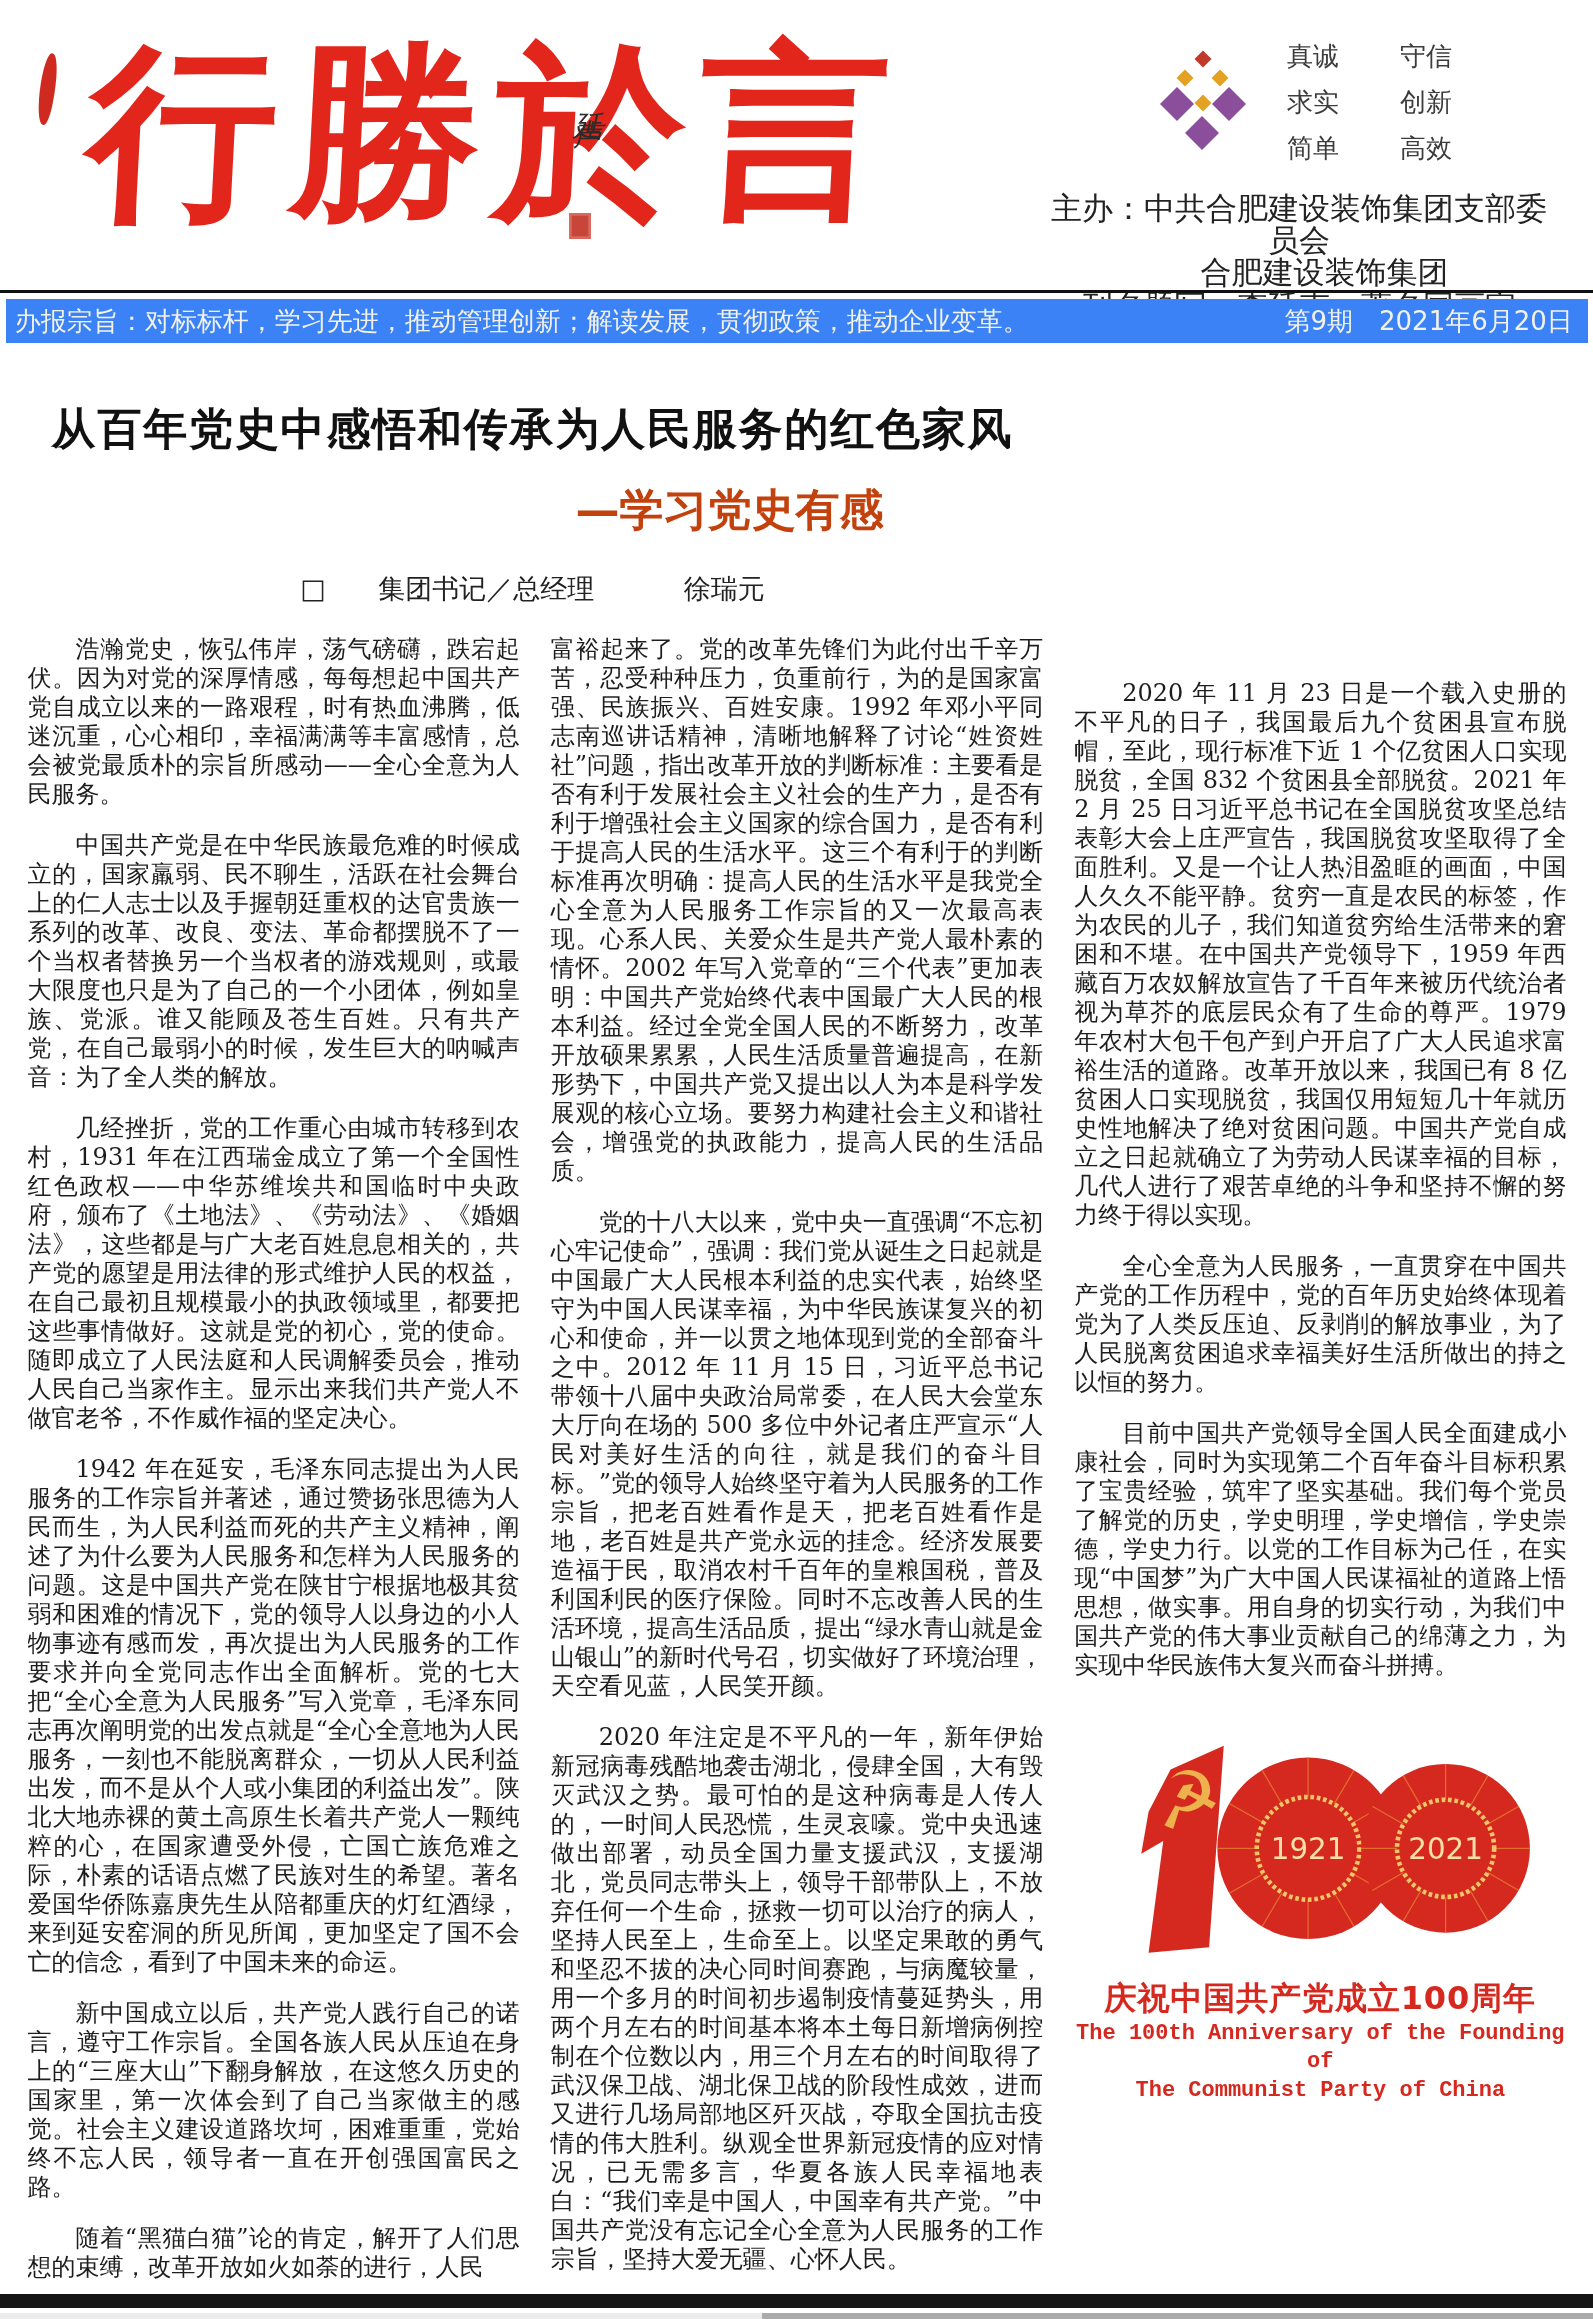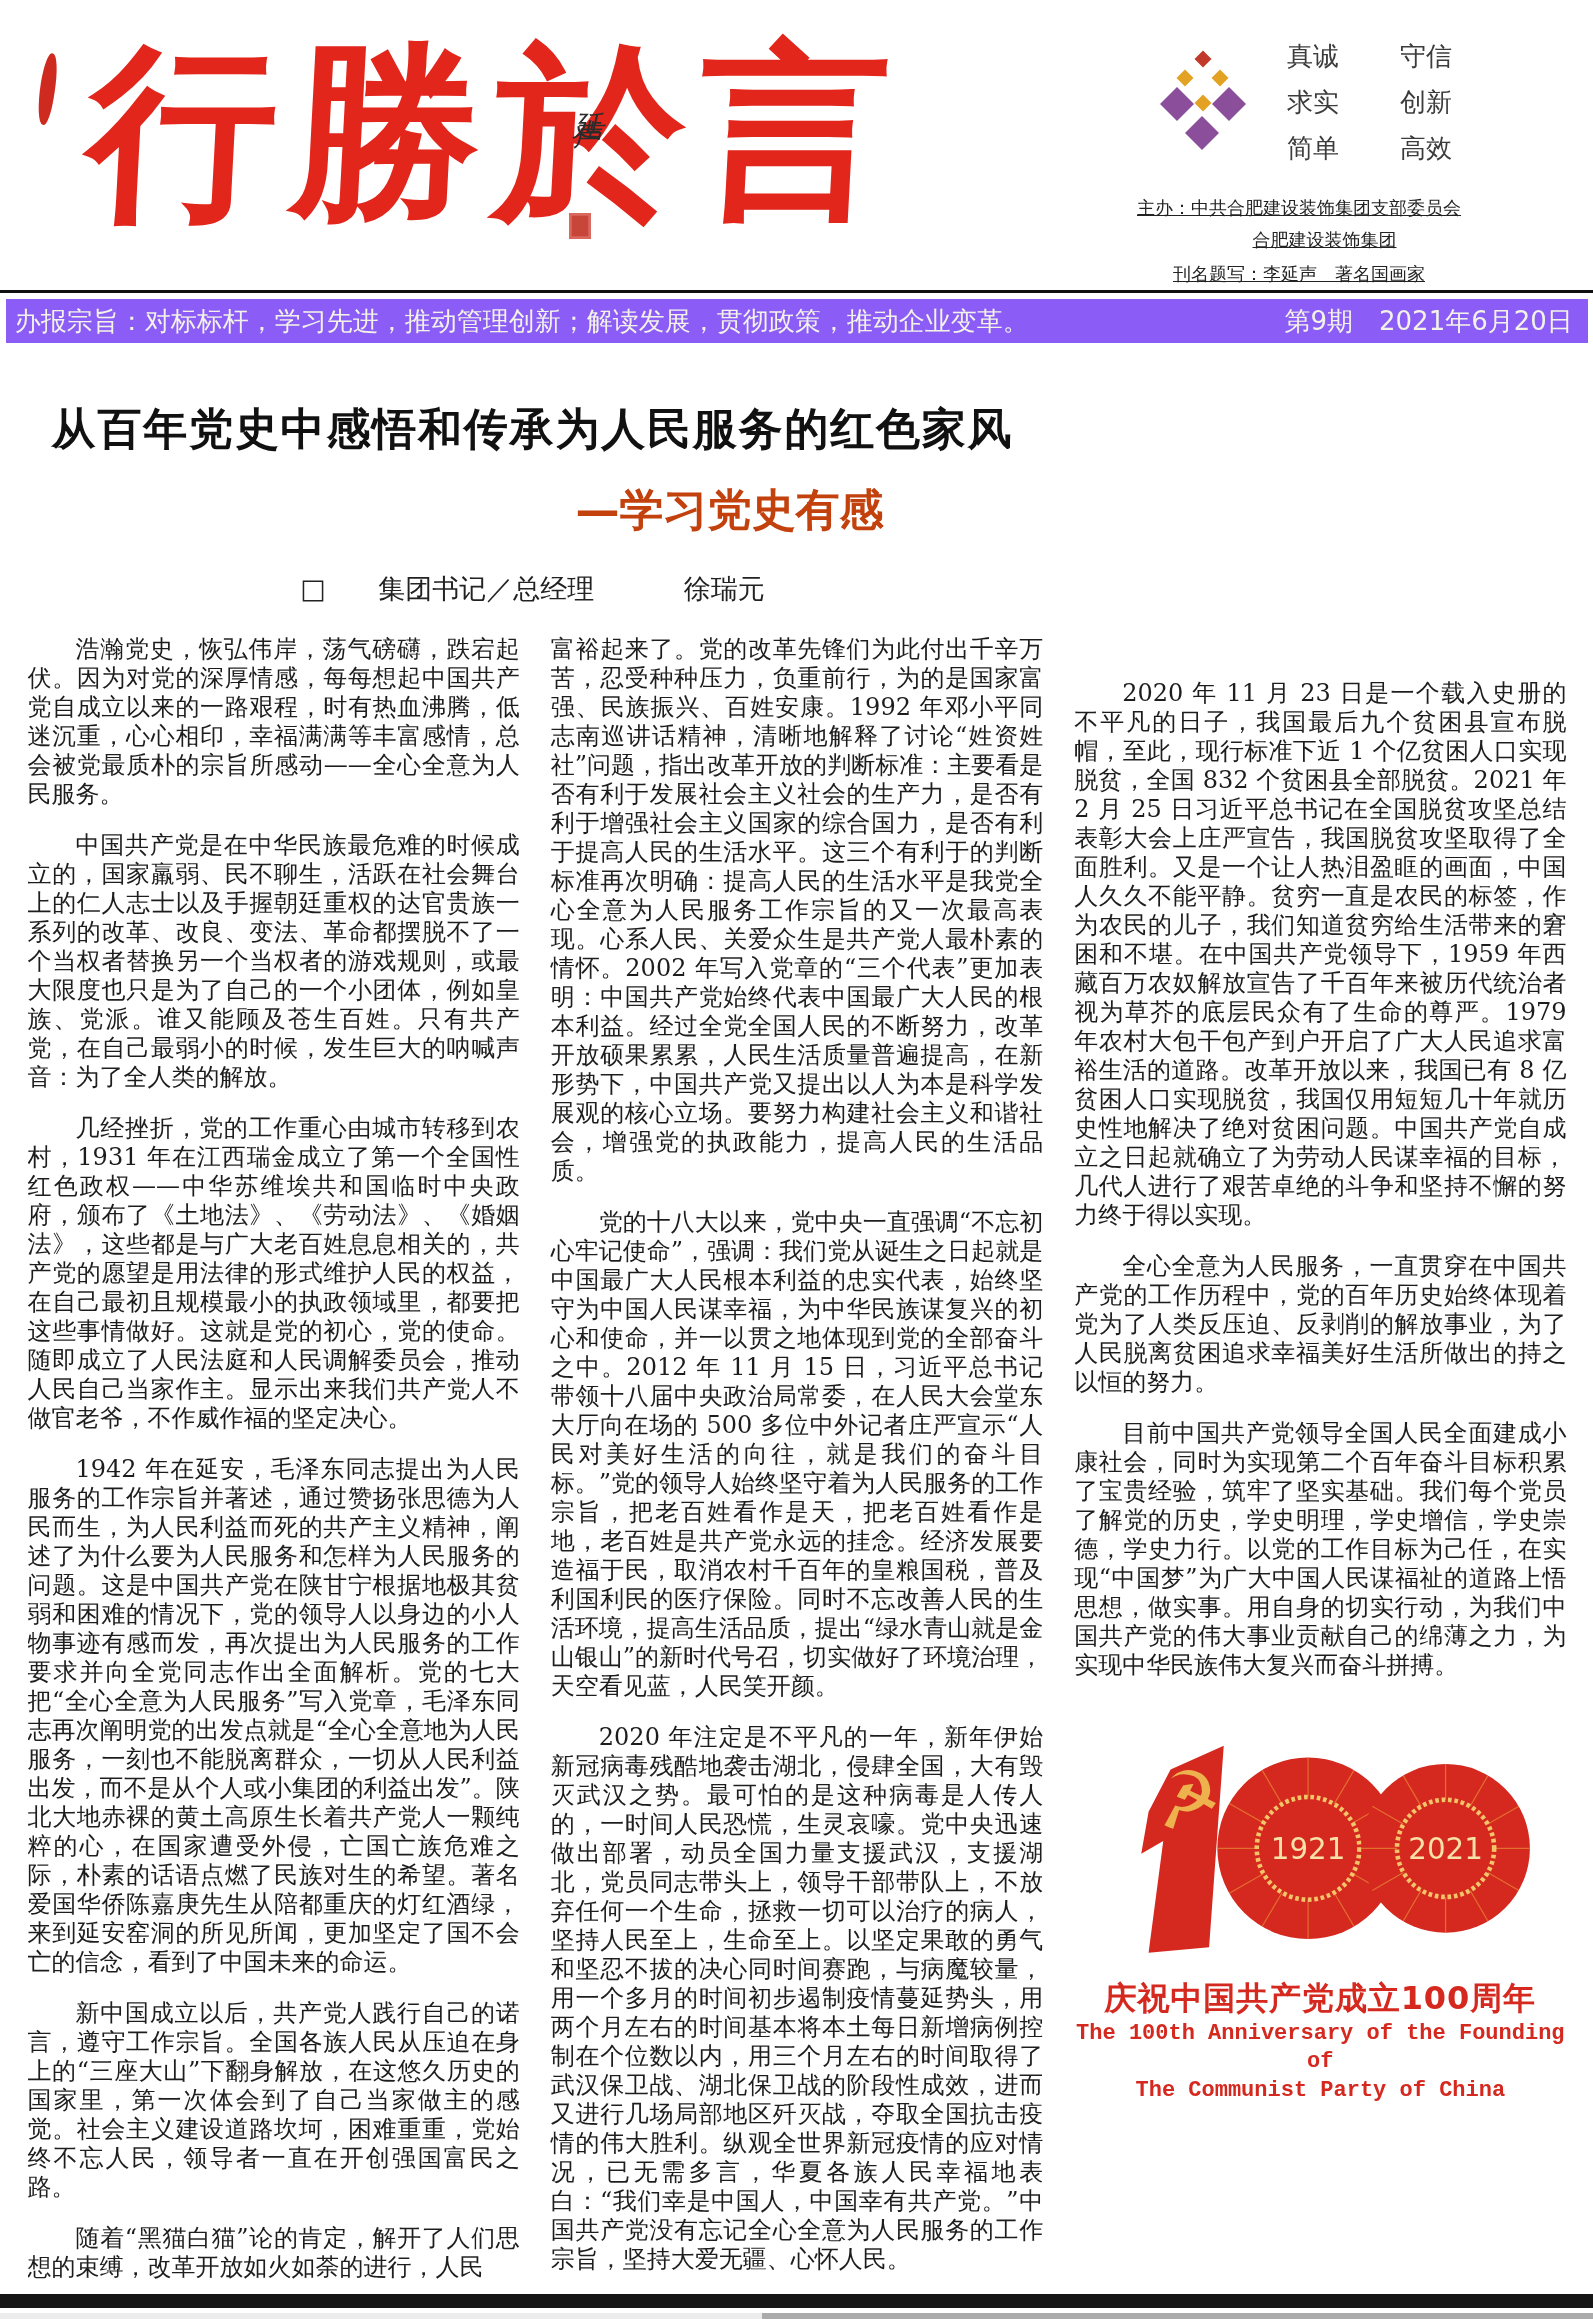--- a/index.html
+++ b/index.html
@@ -25,28 +25,28 @@
   .dm { position:absolute; transform:rotate(45deg); }
   .dm-red   { left:38px; top:0;    width:12px; height:12px; background:#c0392b; }
   .dm-goldL { left:20px; top:19px; width:12px; height:12px; background:#e3a224; }
   .dm-goldR { left:55px; top:19px; width:12px; height:12px; background:#e3a224; }
   .dm-purL  { left:5.5px;  top:39px; width:24px; height:24px; background:#8a4e9b; }
   .dm-goldC { left:38px; top:44px; width:12px; height:12px; background:#e3a224; }
   .dm-purR  { left:58px; top:39px; width:24px; height:24px; background:#8a4e9b; }
   .dm-purB  { left:31px; top:68px; width:24px; height:24px; background:#8a4e9b; }
   .values-grid { display:grid; grid-template-columns:auto auto; column-gap:61px; row-gap:11px;
           font-size:26px; color:#3c3c3c; }
-  .host-block { margin-top:26px; font-size:18px; color:#222; line-height:32px;text-decoration:underline; }
+  .host-block { margin-top:26px; font-size:31px; color:#222; line-height:32px; }
   .host-line1 { text-align:center; }
   .host-line2 { text-align:center; padding-left:51px; }
   .host-line3 { text-align:center; margin-top:1.8px; }
 
   
   .top-rule { position:absolute; left:0; top:290px; width:1593px; height:2.8px; background:#101010; }
-  .info-bar { position:absolute; left:5.5px; top:299px; width:1582px; height:44px; background:#8b5cf6;
+  .info-bar { position:absolute; left:5.5px; top:299px; width:1582px; height:44px; background:#3b82f6;
           color:#f2f2e9; display:flex; align-items:center; justify-content:space-between;
           font-size:26px; font-family:"DejaVu Sans","Liberation Sans",sans-serif;
           padding:0 14.7px 0 9.2px; box-sizing:border-box;gap:28px; }
 
   
   .headline1 { position:absolute; left:27.5px; top:400px; width:1010px; text-align:center;
           font-size:44px; font-weight:bold; color:#111; letter-spacing:1.8px;
           font-family:Liberation Sans, sans-serif; }
   .headline2 { position:absolute; left:27.5px; top:481px; width:1010px; text-align:right;
           padding-right:154px; box-sizing:border-box; font-size:44px; font-weight:bold; color:#c2410c;

